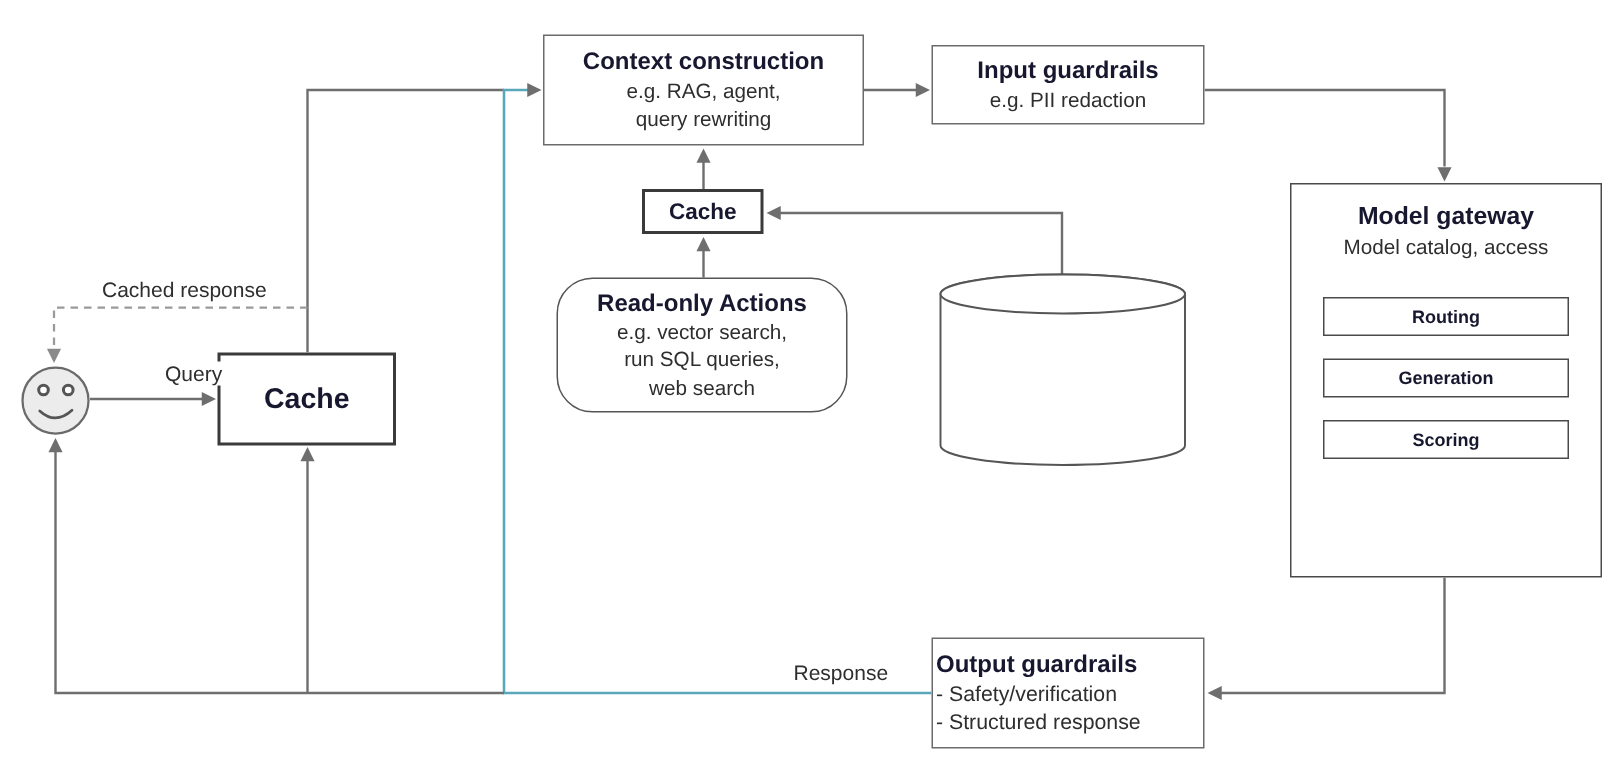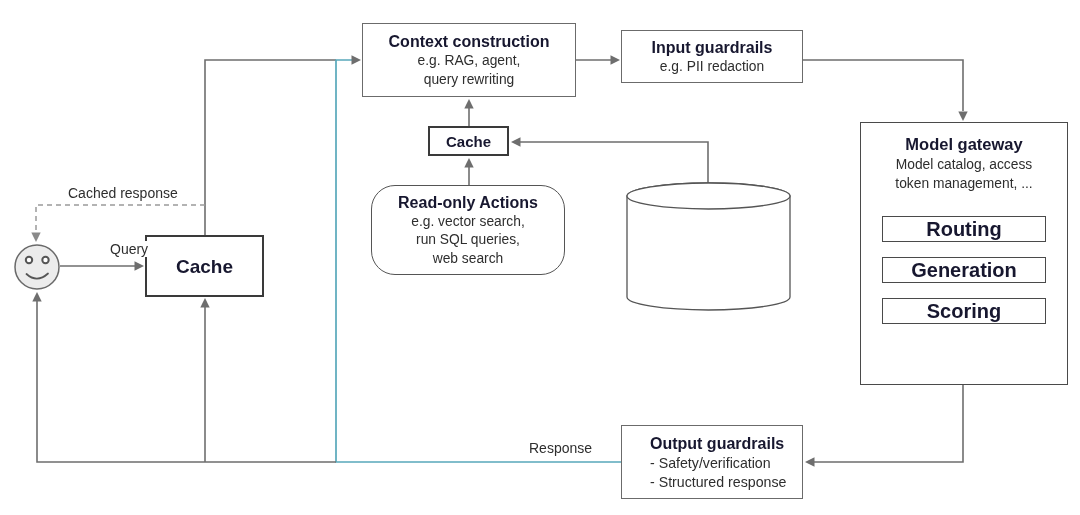--- a/index.html
+++ b/index.html
@@ -31,25 +31,25 @@
   .cache{border:2px solid var(--dark-border);}
   .cache .title{font-size:15px;line-height:15px;}
   .cache-main .title{font-size:19px;}
 
   .rounded{border-radius:24px;border-color:var(--mid-border);}
 
   .gateway{border-color:#4a4a4a;justify-content:flex-start;padding-top:9px;}
   .gateway .title{font-size:16.5px;line-height:24px;}
   .gw-box{width:164px;height:26px;border:1.4px solid #4a4a4a;background:#fff;
           display:flex;align-items:center;justify-content:center;
-          font-weight:700;font-size:20px;color:var(--title);}
+          font-weight:700;font-size:12px;color:var(--title);}
   .gw-box.first{margin-top:23px;}
   .gw-box.rest{margin-top:15px;}
 
-  .left-align{align-items:flex-start;text-align:right;padding-left:28px;padding-right:6px;}
+  .left-align{align-items:flex-start;text-align:right;padding-left:2px;padding-right:6px;}
   .left-align .sub{font-size:14.2px;line-height:19px;}
 
   .db-label{position:absolute;z-index:2;text-align:center;background:transparent;}
   .db-label .title{font-weight:700;font-size:15.5px;color:var(--title);line-height:20px;}
   .db-label .sub{font-size:13.6px;color:var(--body);line-height:18.5px;}
 
   .edge-label{position:absolute;z-index:2;font-size:14px;color:var(--body);background:#fff;
               padding:0 2px;white-space:nowrap;margin-left:28px;}
 </style>
 </head>
@@ -114,21 +114,20 @@
   </div>
 
   <div class="node" style="left:621px;top:30px;width:182px;height:53px;">
     <div class="title">Input guardrails</div>
     <div class="sub">e.g. PII redaction</div>
   </div>
 
   <div class="node gateway" style="left:860px;top:122px;width:208px;height:263px;">
     <div class="title">Model gateway</div>
     <div class="sub">Model catalog, access</div>
-    <div class="sub">token management, ...</div>
     <div class="gw-box first">Routing</div>
     <div class="gw-box rest">Generation</div>
     <div class="gw-box rest">Scoring</div>
   </div>
 
   <div class="node cache" style="left:428px;top:126px;width:81px;height:30px;">
     <div class="title">Cache</div>
   </div>
 
   <div class="node rounded" style="left:371px;top:185px;width:194px;height:90px;">

